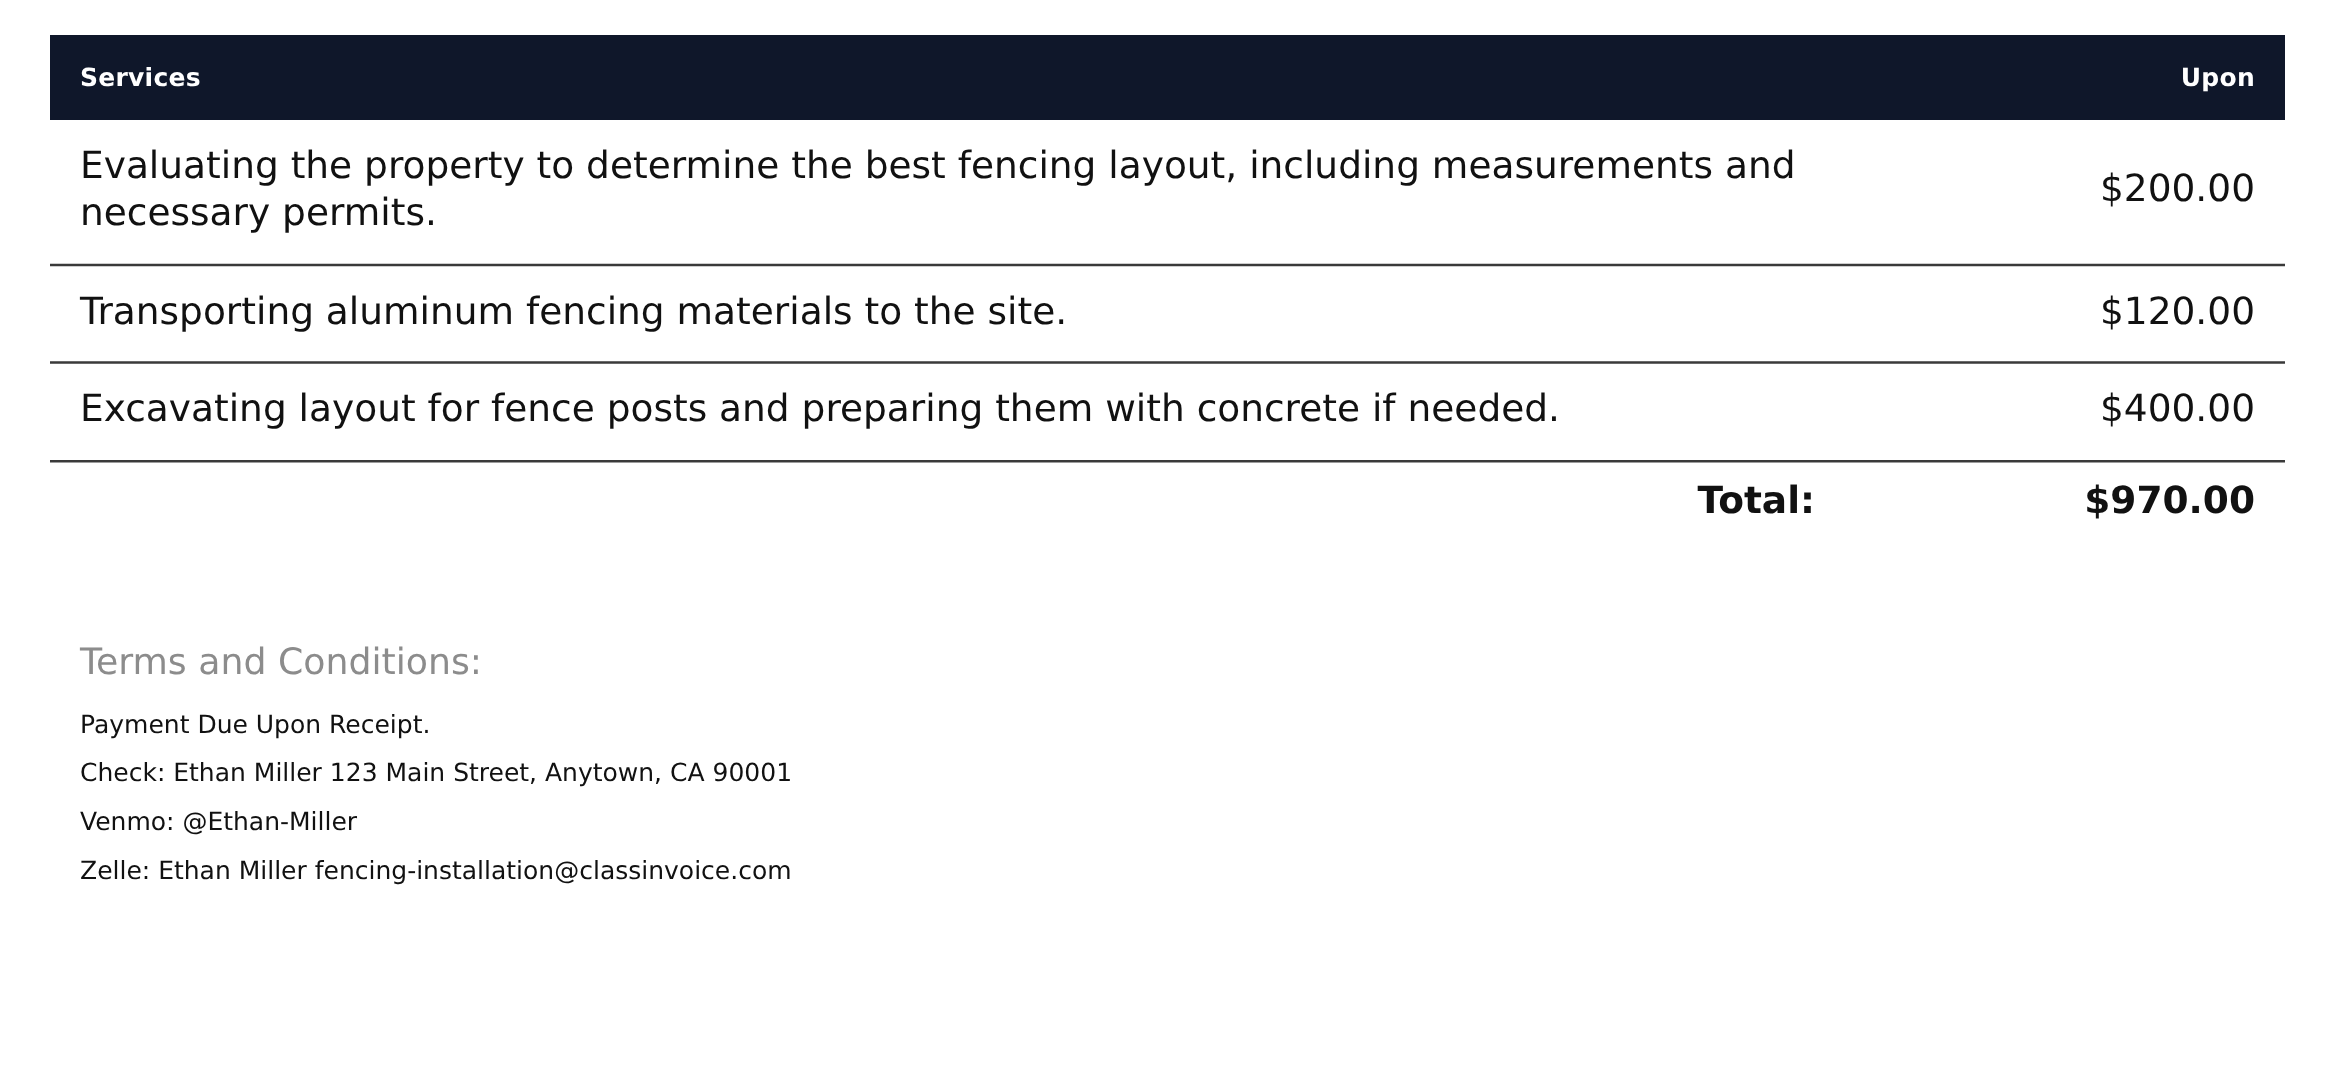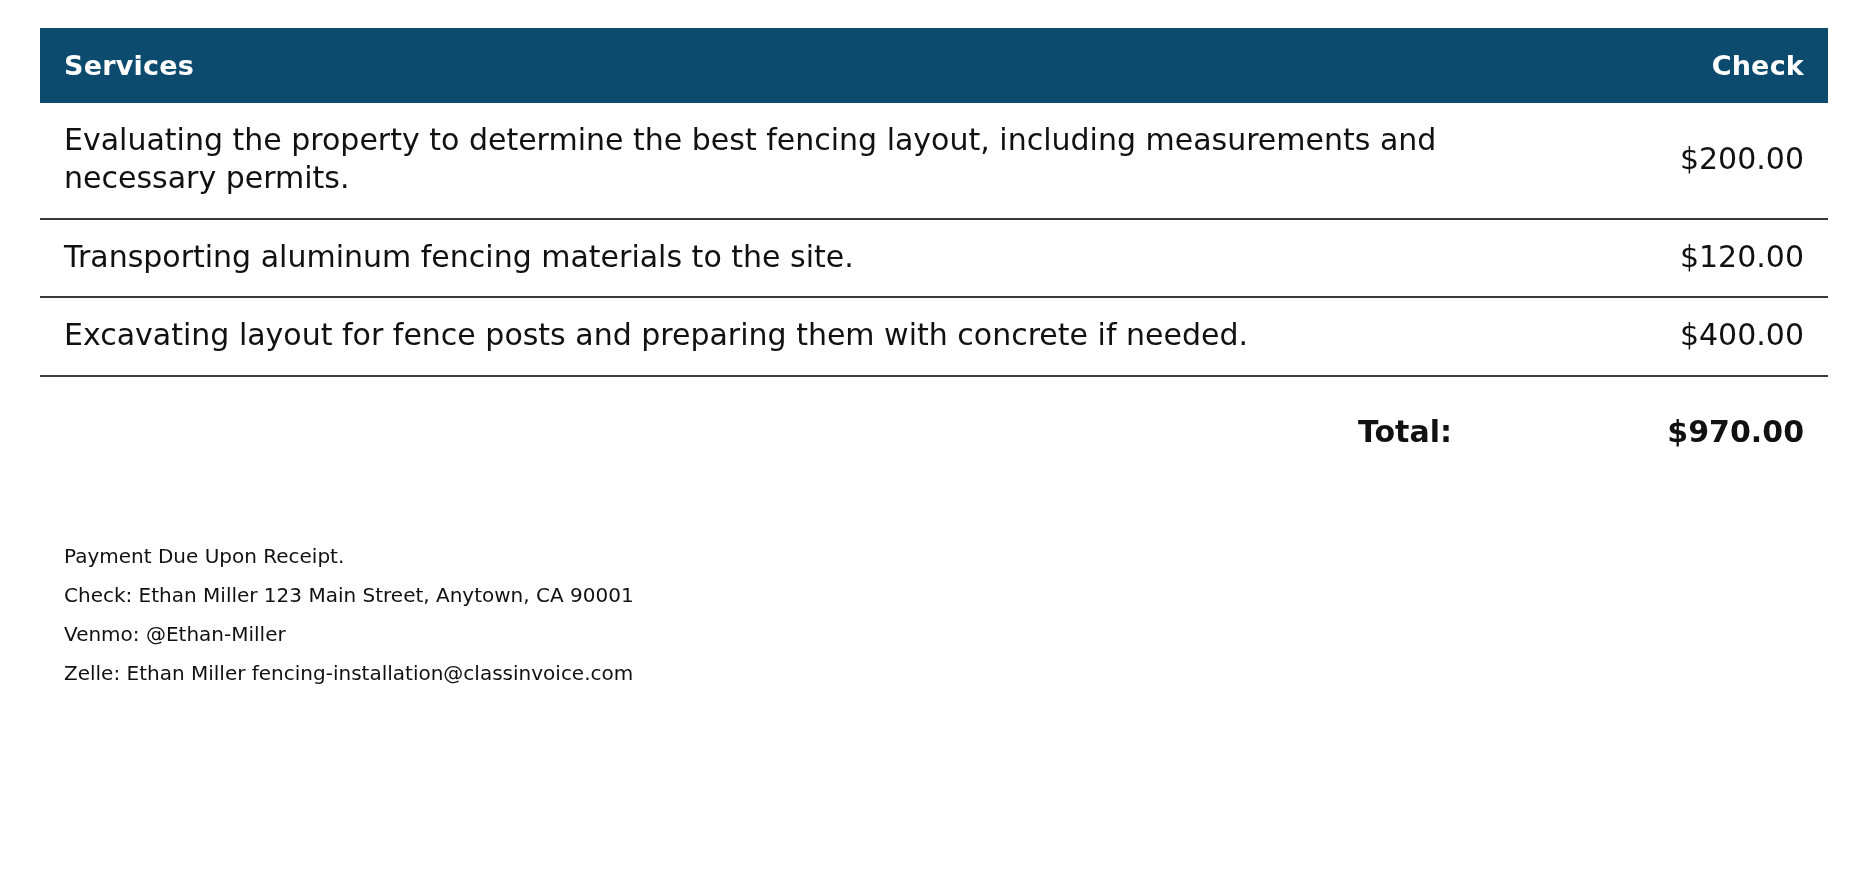--- a/index.html
+++ b/index.html
@@ -19,23 +19,23 @@
     width: 1868px;
     height: 870px;
     padding: 28px 40px 0 40px;
   }
   .invoice-table {
     width: 100%;
     border-collapse: collapse;
     table-layout: fixed;
   }
   .invoice-table thead th {
-    background: #0c4a6e;
+    background: #0f172a;
     color: #ffffff;
-    font-size: 27px;
+    font-size: 20px;
     font-weight: bold;
     padding: 22px 24px;
     text-align: left;
     letter-spacing: 0.2px;
   }
   .invoice-table thead th.price-col {
     text-align: right;
     width: 300px;
   }
   .invoice-table tbody td {
@@ -47,21 +47,21 @@
     line-height: 1.28;
     vertical-align: middle;
   }
   .invoice-table tbody td.price-cell {
     text-align: right;
     white-space: nowrap;
   }
   .invoice-table tbody tr.total-row td {
     border-bottom: none;
     font-weight: bold;
-    padding-top: 36px;
+    padding-top: 12px;
   }
   .invoice-table tbody tr.total-row td.total-label {
     text-align: right;
     padding-right: 28px;
   }
   .terms {
     margin-top: 72px;
     padding-left: 24px;
   }
   .terms-heading {
@@ -78,21 +78,21 @@
 </style>
 </head>
 <body>
 
 <div class="page">
 
   <table class="invoice-table">
     <thead>
       <tr>
         <th class="service-col">Services</th>
-        <th class="price-col">Check</th>
+        <th class="price-col">Upon</th>
       </tr>
     </thead>
     <tbody>
       <tr>
         <td class="service-cell">Evaluating the property to determine the best fencing layout, including measurements and necessary permits.</td>
         <td class="price-cell">$200.00</td>
       </tr>
       <tr>
         <td class="service-cell">Transporting aluminum fencing materials to the site.</td>
         <td class="price-cell">$120.00</td>
@@ -102,19 +102,20 @@
         <td class="price-cell">$400.00</td>
       </tr>
       <tr class="total-row">
         <td class="total-label">Total:</td>
         <td class="price-cell">$970.00</td>
       </tr>
     </tbody>
   </table>
 
   <div class="terms">
+    <div class="terms-heading">Terms and Conditions:</div>
     <div class="terms-line">Payment Due Upon Receipt.</div>
     <div class="terms-line">Check: Ethan Miller 123 Main Street, Anytown, CA 90001</div>
     <div class="terms-line">Venmo: @Ethan-Miller</div>
     <div class="terms-line">Zelle: Ethan Miller fencing-installation@classinvoice.com</div>
   </div>
 
 </div>
 
 </body></html>

